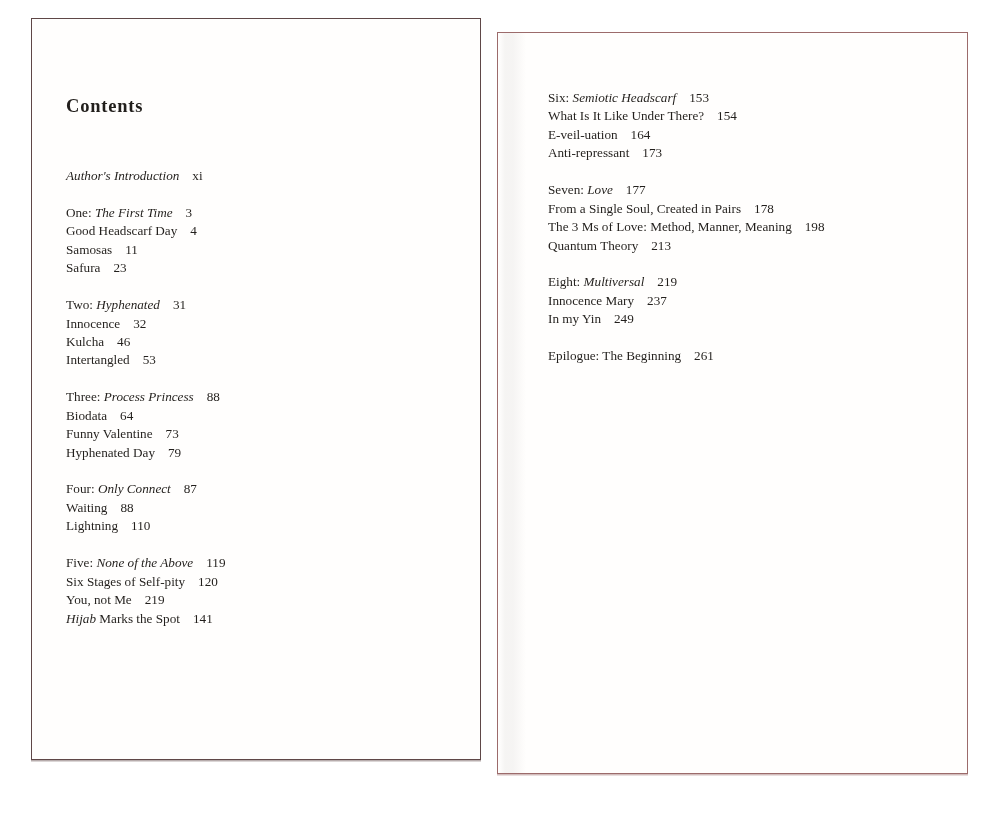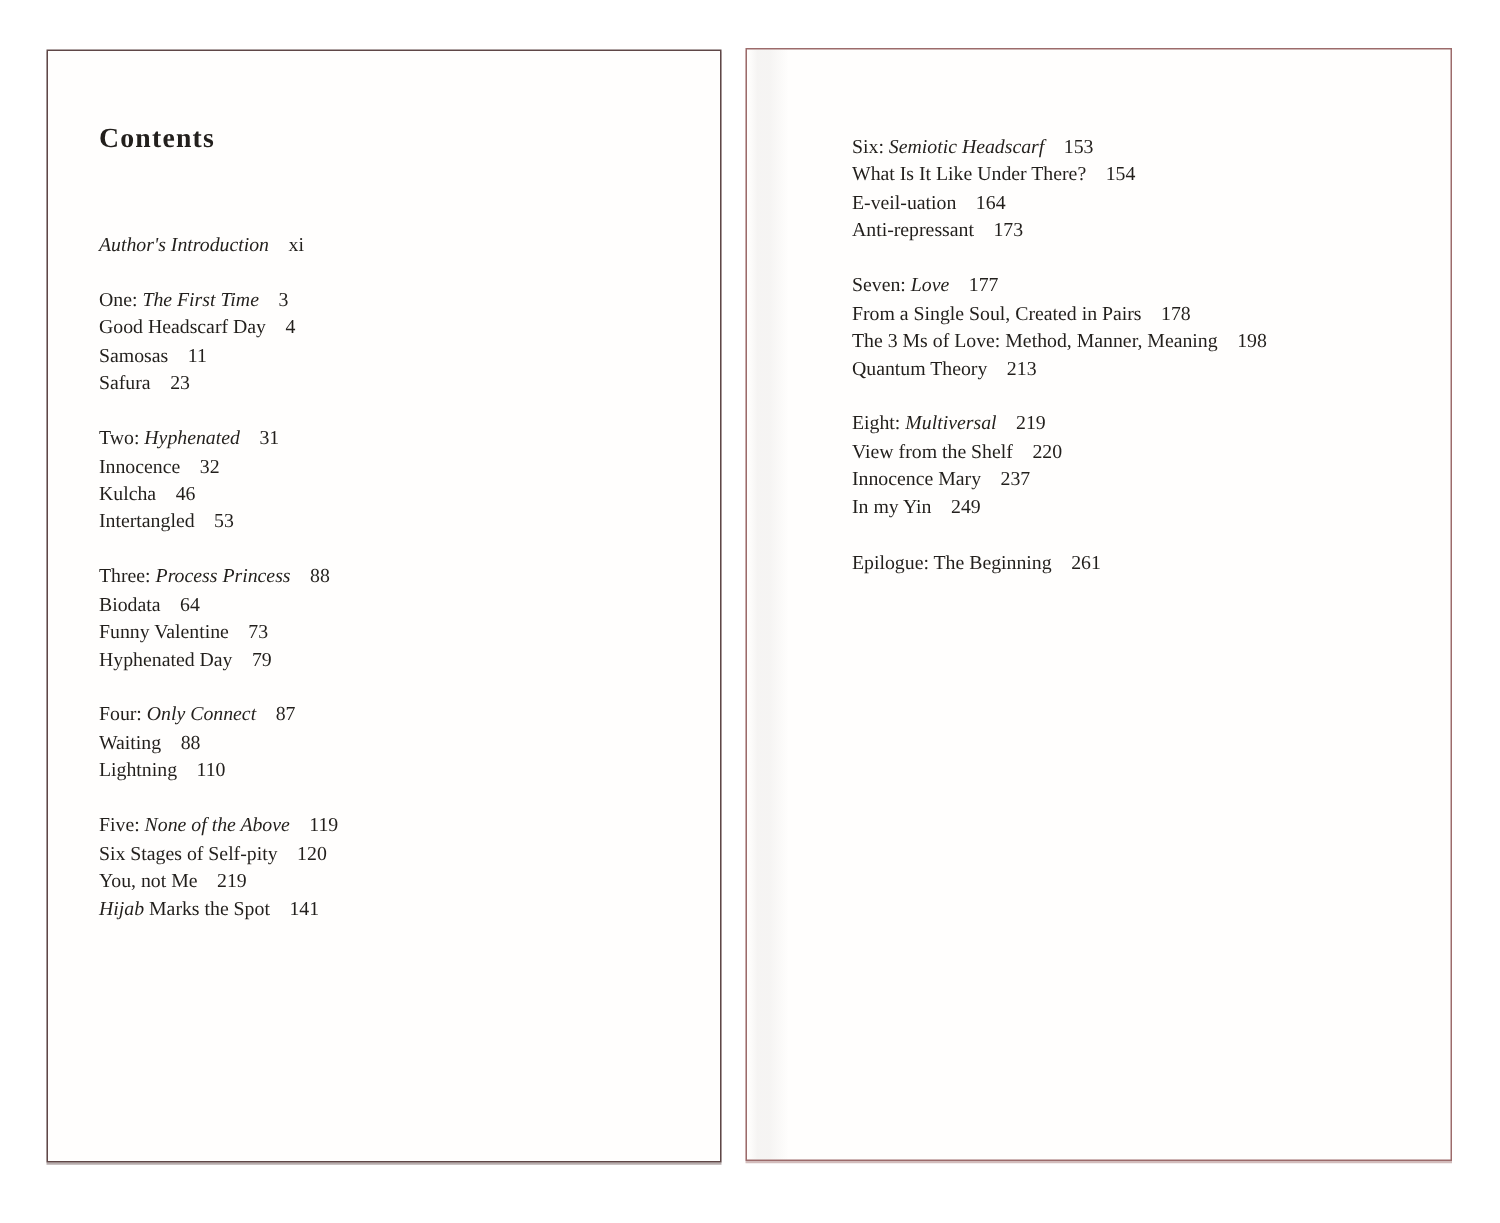--- a/index.html
+++ b/index.html
@@ -18,28 +18,28 @@
     overflow:hidden;
   }
   .scan{position:relative;width:1000px;height:815px;background:#ffffff;}
   .page{
     position:absolute;
     background:var(--paper);
     border:1.5px solid var(--left_border);
     box-shadow:0 1.5px 0 rgba(95,71,71,0.45);
   }
   .page-left{
-    left:31px;top:33px;width:450px;height:742px;
-    padding:48px 28px 0 34px;
+    left:31px;top:18px;width:450px;height:742px;
+    padding:76px 28px 0 34px;
   }
   .page-right{
     left:497px;top:32px;width:471px;height:742px;
     border-color:var(--right_border);
     box-shadow:0 1.5px 0 rgba(156,107,107,0.45);
-    padding:56px 24px 0 70px;
+    padding:56px 24px 0 50px;
     background:
       linear-gradient(to right,
         rgba(120,115,110,0) 1px,
         rgba(120,115,110,0.07) 7px,
         rgba(120,115,110,0.07) 15px,
         rgba(120,115,110,0) 28px),
       var(--paper);
   }
   .heading{
     font-size:18.5px;
@@ -110,21 +110,20 @@
           <div class="toc-entry"><span>Anti-repressant</span><span class="pn">173</span></div>
         </div>
         <div class="toc-group">
           <div class="toc-entry"><span>Seven: </span><span class="i">Love</span><span class="pn">177</span></div>
           <div class="toc-entry"><span>From a Single Soul, Created in Pairs</span><span class="pn">178</span></div>
           <div class="toc-entry"><span>The 3 Ms of Love: Method, Manner, Meaning</span><span class="pn">198</span></div>
           <div class="toc-entry"><span>Quantum Theory</span><span class="pn">213</span></div>
         </div>
         <div class="toc-group">
           <div class="toc-entry"><span>Eight: </span><span class="i">Multiversal</span><span class="pn">219</span></div>
-          <div class="toc-entry"><span>View from the Shelf</span><span class="pn">220</span></div>
           <div class="toc-entry"><span>Innocence Mary</span><span class="pn">237</span></div>
           <div class="toc-entry"><span>In my Yin</span><span class="pn">249</span></div>
         </div>
         <div class="toc-group">
           <div class="toc-entry"><span>Epilogue: The Beginning</span><span class="pn">261</span></div>
         </div>
       </div>
   </section>
 </div>
 

